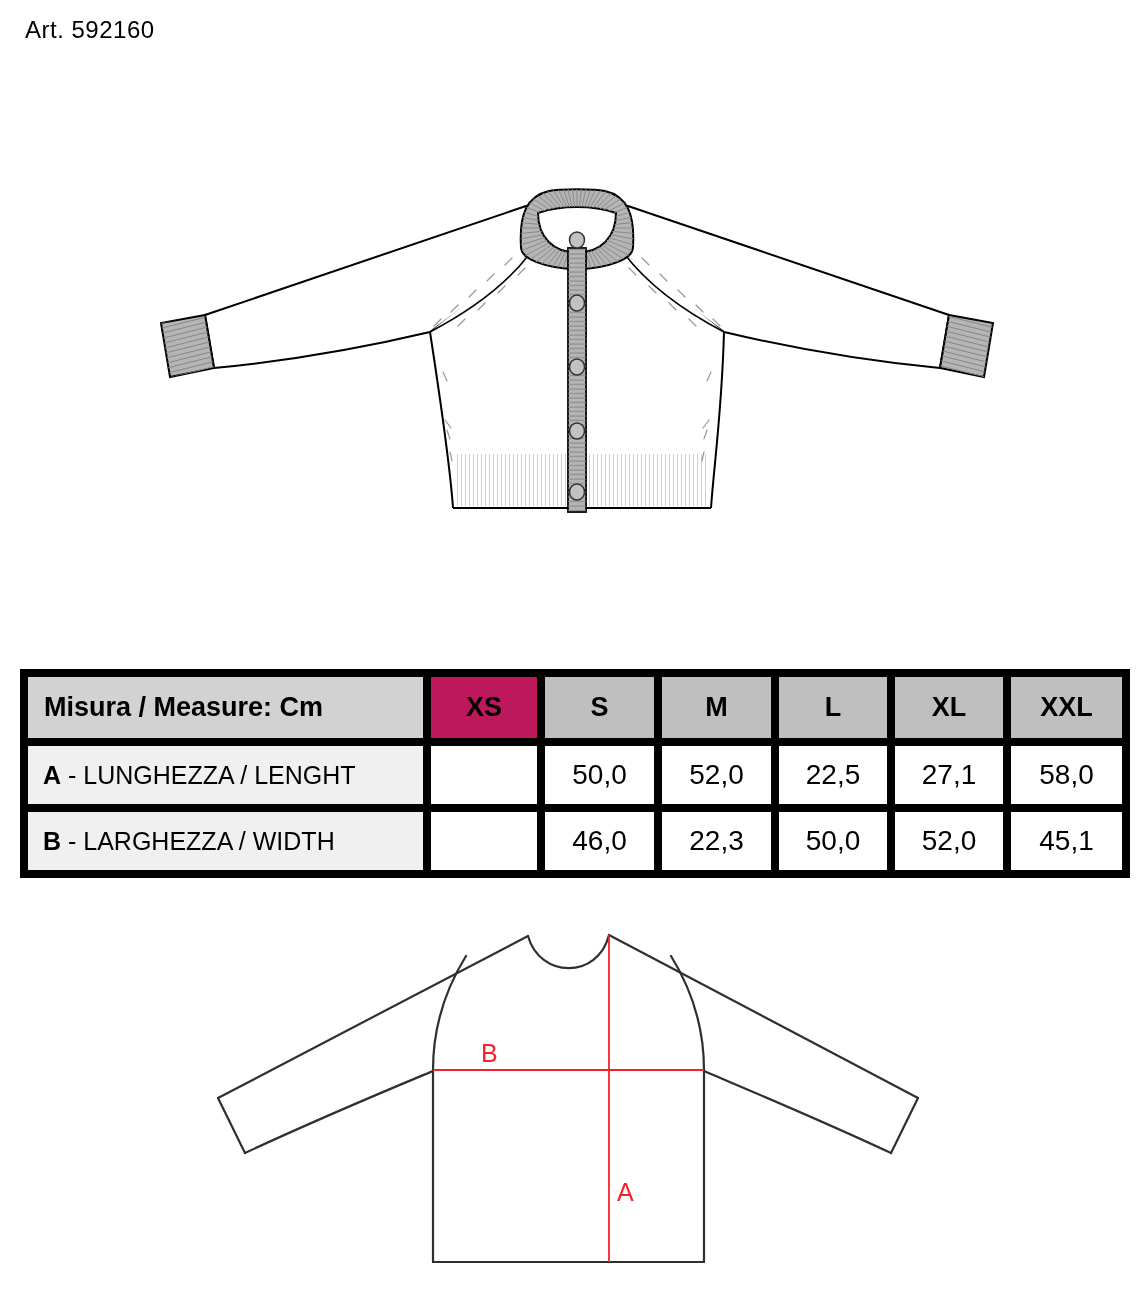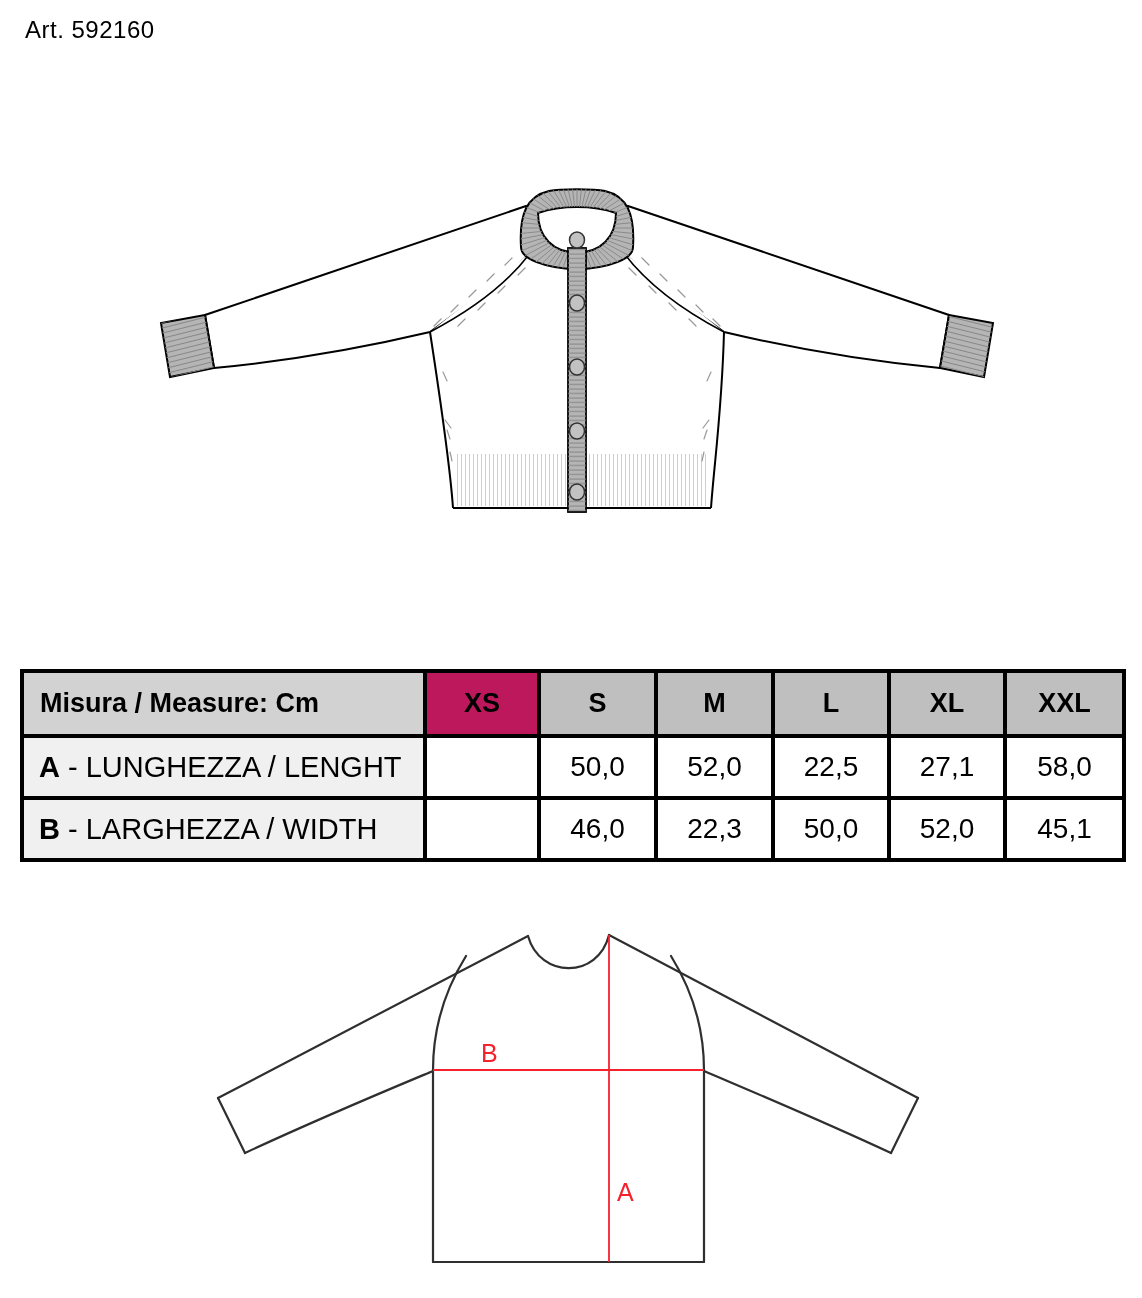--- a/index.html
+++ b/index.html
@@ -2,27 +2,27 @@
 <html><head>
 <meta charset="utf-8">
 <style>
   html,body{margin:0;padding:0;background:#ffffff;}
   body{width:1142px;height:1298px;position:relative;font-family:"Liberation Sans",sans-serif;}
   #canvas{position:absolute;left:0;top:0;width:1142px;height:1298px;}
   .page-title{position:absolute;left:25px;top:16px;font-size:24px;color:#000;letter-spacing:0.5px;}
 
   
   table.size-table{position:absolute;left:20px;top:669px;width:1102px;border-collapse:collapse;table-layout:fixed;background:#fff;}
-  table.size-table th,table.size-table td{border:4px solid #000000;overflow:hidden;white-space:nowrap;margin-top:20px;}
+  table.size-table th,table.size-table td{border:8px solid #000000;overflow:hidden;white-space:nowrap;margin-top:20px;}
   table.size-table{border:3px solid #000;}
   table.size-table thead th{height:59px;font-size:27px;font-weight:bold;background:#bfbfbf;text-align:center;color:#000;}
   table.size-table thead th.measure-head{background:#d2d2d2;text-align:left;padding-left:16px;}
   table.size-table thead th.xs-head{background:#be185d;}
   table.size-table td{height:56px;}
-  table.size-table td.row-label{background:#f0f0f0;font-size:29px;padding-left:15px;color:#000;}
+  table.size-table td.row-label{background:#f0f0f0;font-size:25px;padding-left:15px;color:#000;}
   table.size-table td.row-label b{font-weight:bold;}
   table.size-table td.val{background:#fff;font-size:28px;text-align:center;color:#000;border-radius:6px;}
 
   
   .outline{fill:none;stroke:#000;stroke-width:2;}
   .outline-thin{fill:none;stroke:#000;stroke-width:1.6;}
   .fill-white{fill:#fff;stroke:#000;stroke-width:2;}
   .fill-gray{fill:#b5b5b5;stroke:#000;stroke-width:2;}
   .rib-line{stroke:#8a8a8a;stroke-width:1;}
   .tick{stroke:#999;stroke-width:1.2;fill:none;stroke-linecap:round;}

